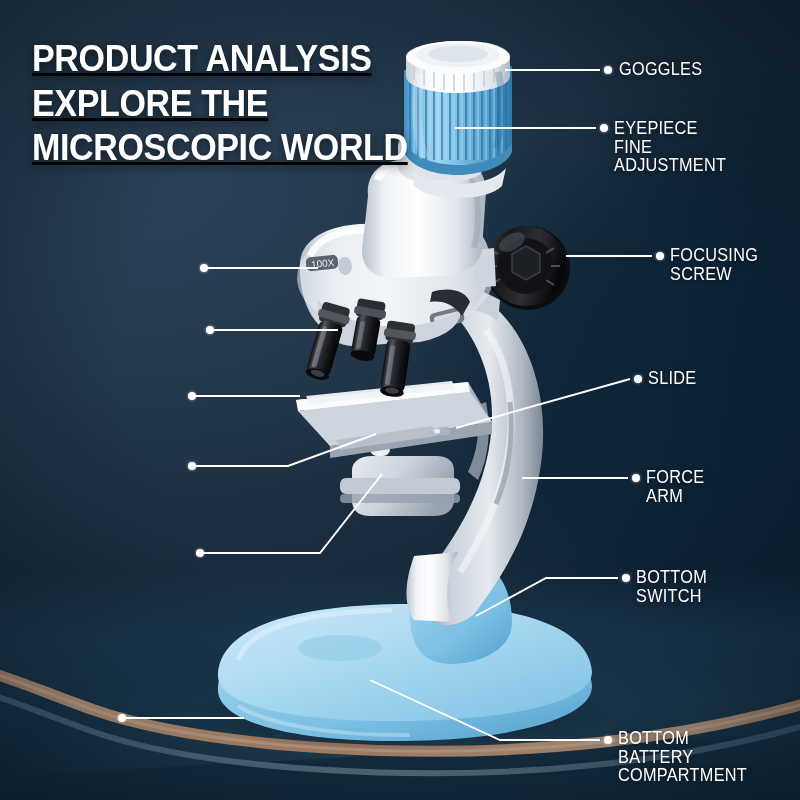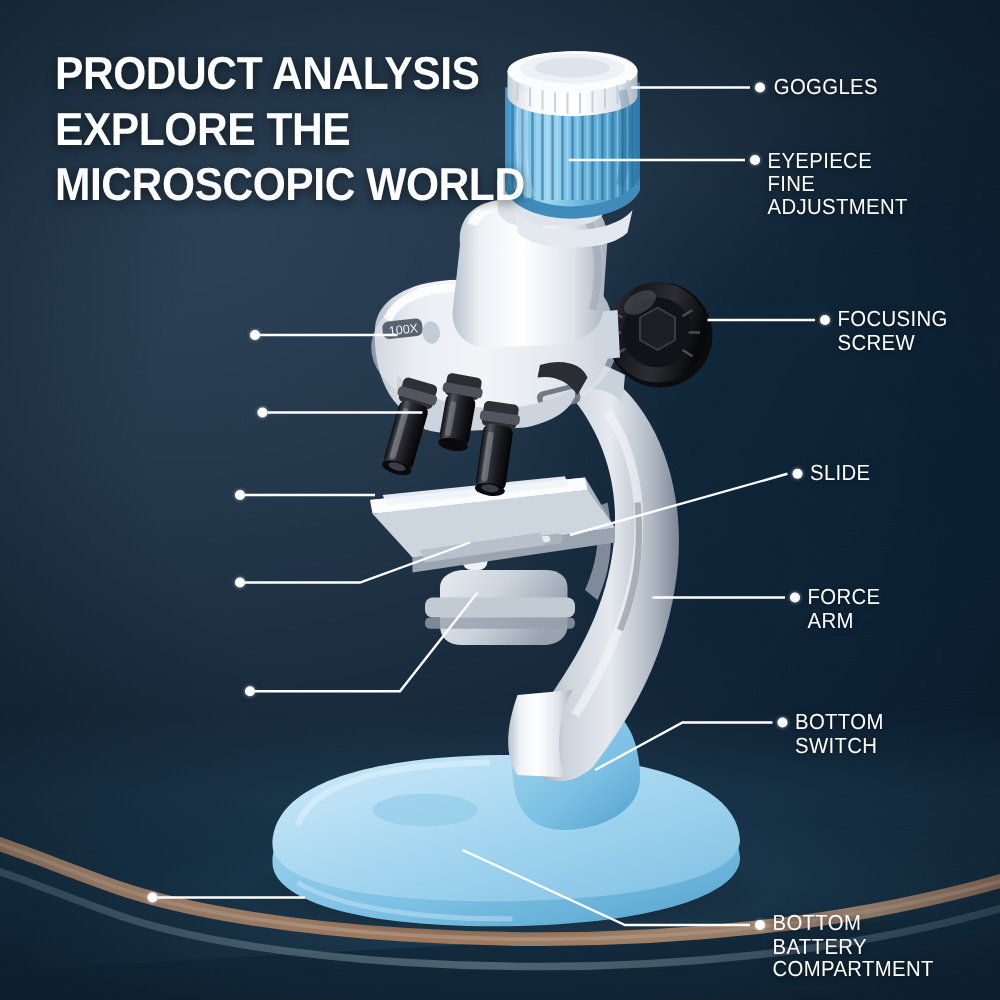--- a/index.html
+++ b/index.html
@@ -25,21 +25,21 @@
   .floor{position:absolute;left:-6%;right:-6%;bottom:0;height:230px;
     background:linear-gradient(180deg, rgba(32,64,88,0) 0%, rgba(34,70,96,0.55) 28%, rgba(29,62,86,0.9) 60%, rgba(22,48,68,1) 100%);
   }
   .floor-sheen{position:absolute;left:-10%;right:-10%;bottom:46px;height:150px;
     background:radial-gradient(60% 100% at 50% 100%, rgba(120,175,205,0.18) 0%, rgba(120,175,205,0) 70%);
     transform:skewY(-3.2deg);
   }
   
   .copper{position:absolute;left:-12%;width:124%;height:150px;bottom:12px;overflow:visible;}
   
-  .title{position:absolute;left:44px;top:40px;width:420px;z-index:30;}
+  .title{position:absolute;left:32px;top:40px;width:420px;z-index:30;text-decoration:underline;}
   .title div{
     color:#ffffff;font-weight:bold;font-size:37px;line-height:1.02;
     letter-spacing:-0.4px;font-stretch:condensed;
     transform:scaleX(0.92);transform-origin:left center;
     text-shadow:0 2px 9px rgba(0,0,0,0.55);
     white-space:nowrap;margin-bottom:7px;
     font-family:"Liberation Sans Narrow","Liberation Sans",sans-serif;
   }
   
   .callout{position:absolute;z-index:40;}

